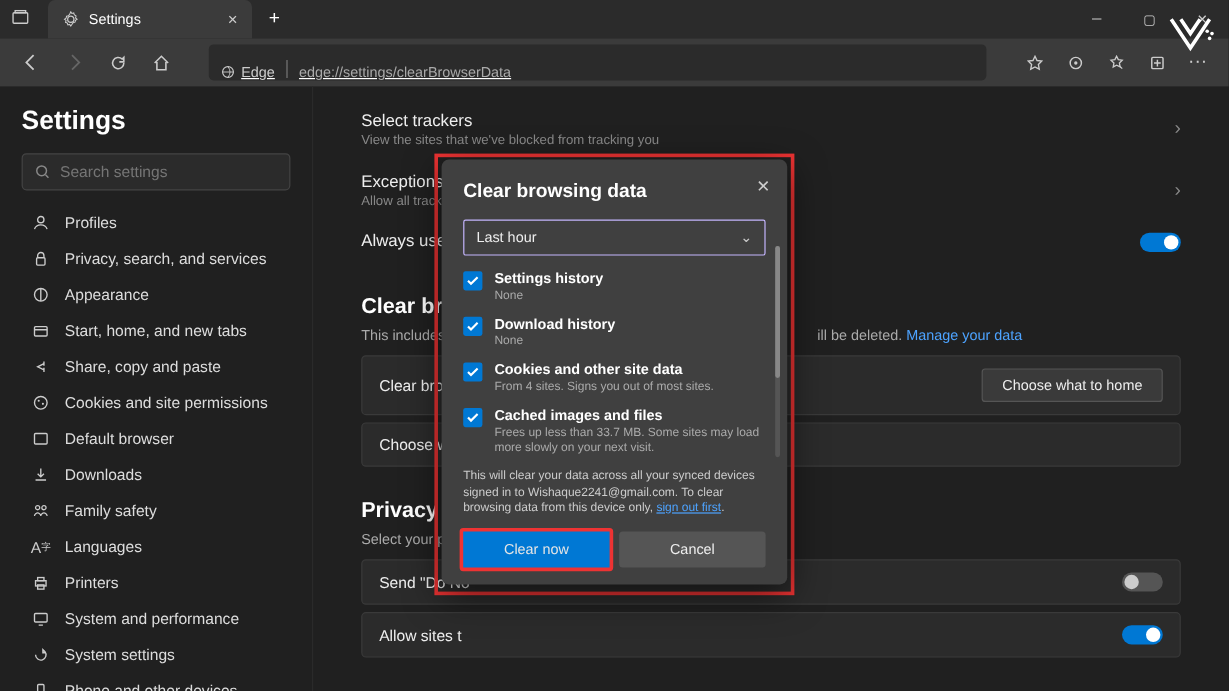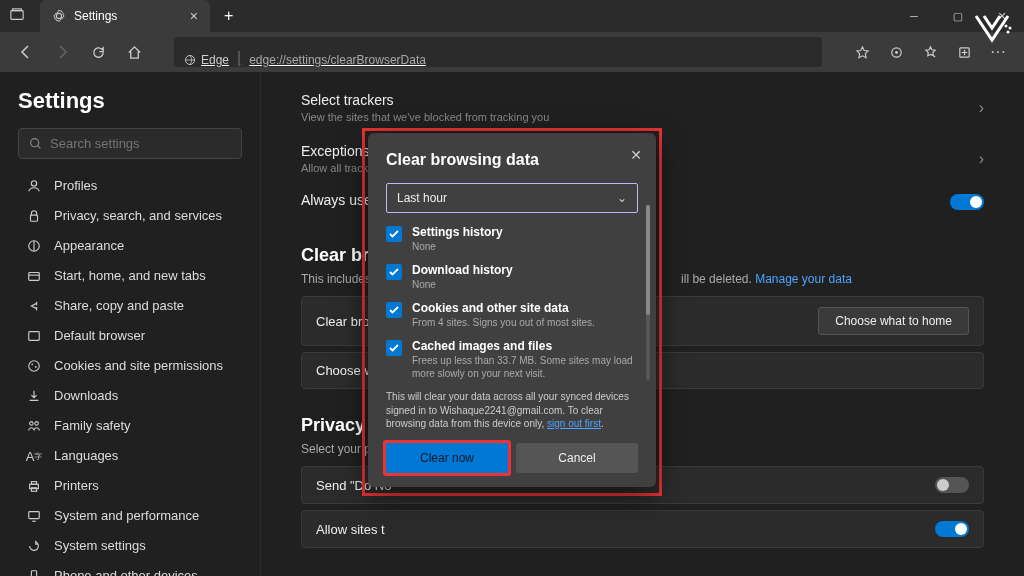--- a/index.html
+++ b/index.html
@@ -65,21 +65,21 @@
     .dselect { width: 100%; background: #404040; border: 1px solid #c4b5fd; padding: 7px 10px; color: #eee; font-size: 12px; display: flex; align-items: center; border-radius: 2px; margin-bottom: 12px; }
     .dselect .chev { margin-left: auto; color: #ccc; }
     .chk-row { display: flex; gap: 10px; margin-bottom: 10px; }
     .chk { width: 16px; height: 16px; background: #0078d4; border-radius: 2px; display: flex; align-items: center; justify-content: center; flex-shrink: 0; margin-top:1px;}
     .chk svg { width: 10px; height: 10px; }
     .chk-label { font-size: 12px; color: #fff; font-weight: 600; }
     .chk-sub { font-size: 10px; color: #aaa; line-height: 1.3; margin-top:1px;}
     .dnote { font-size: 10px; color: #ccc; line-height: 1.35; margin: 4px 0 12px; }
     .dbtns { display: flex; gap: 8px; }
     .dbtn { flex: 1; padding: 8px 0; font-size: 12px; border-radius: 3px; cursor: pointer; text-align: center; border:none;}
-    .dbtn.primary { background: #0078d4; color: #0f172a; border:3px solid #e33; margin:-3px;}
+    .dbtn.primary { background: #0078d4; color: #e5e5e5; border:3px solid #e33; margin:-3px;}
     .dbtn.secondary { background: #555; color: #eee; }
     .dscroll { position:absolute; right:6px; top:72px; width:4px; height:176px; background:#555; border-radius:3px;}
     .dscrollthumb { position:absolute; top:0; width:100%; height:110px; background:#888; border-radius:3px;}
     
     .watermark { position:absolute; right:10px; top:6px; z-index:20; }
     
     svg { fill: currentColor; }
   </style>
 </head>
 <body>
@@ -215,34 +215,34 @@
         <span class="side-icon">
           <svg width="14" height="14" viewBox="0 0 16 16">
             <path d="M11 5l-6 3 6 3M11 3v4M11 9v4" fill="none" stroke="currentColor" stroke-width="1.3"></path>
           </svg>
         </span>
         <span>Share, copy and paste</span>
       </div>
     <div class="side-item">
         <span class="side-icon">
           <svg width="14" height="14" viewBox="0 0 16 16">
-            <rect x="2" y="3" width="12" height="10" rx="1" fill="none" stroke="currentColor" stroke-width="1.3"></rect>
-          </svg>
-        </span>
-        <span>Default browser</span>
-      </div>
-    <div class="side-item">
-        <span class="side-icon">
-          <svg width="14" height="14" viewBox="0 0 16 16">
             <circle cx="8" cy="8" r="6" fill="none" stroke="currentColor" stroke-width="1.3"></circle>
             <circle cx="6" cy="6" r="1"></circle>
             <circle cx="10" cy="9" r="1"></circle>
           </svg>
         </span>
         <span>Cookies and site permissions</span>
+      </div>
+    <div class="side-item">
+        <span class="side-icon">
+          <svg width="14" height="14" viewBox="0 0 16 16">
+            <rect x="2" y="3" width="12" height="10" rx="1" fill="none" stroke="currentColor" stroke-width="1.3"></rect>
+          </svg>
+        </span>
+        <span>Default browser</span>
       </div>
     <div class="side-item">
         <span class="side-icon">
           <svg width="14" height="14" viewBox="0 0 16 16">
             <path d="M8 2v8m-3-3l3 3 3-3M3 13h10" fill="none" stroke="currentColor" stroke-width="1.3"></path>
           </svg>
         </span>
         <span>Downloads</span>
       </div>
     <div class="side-item">

